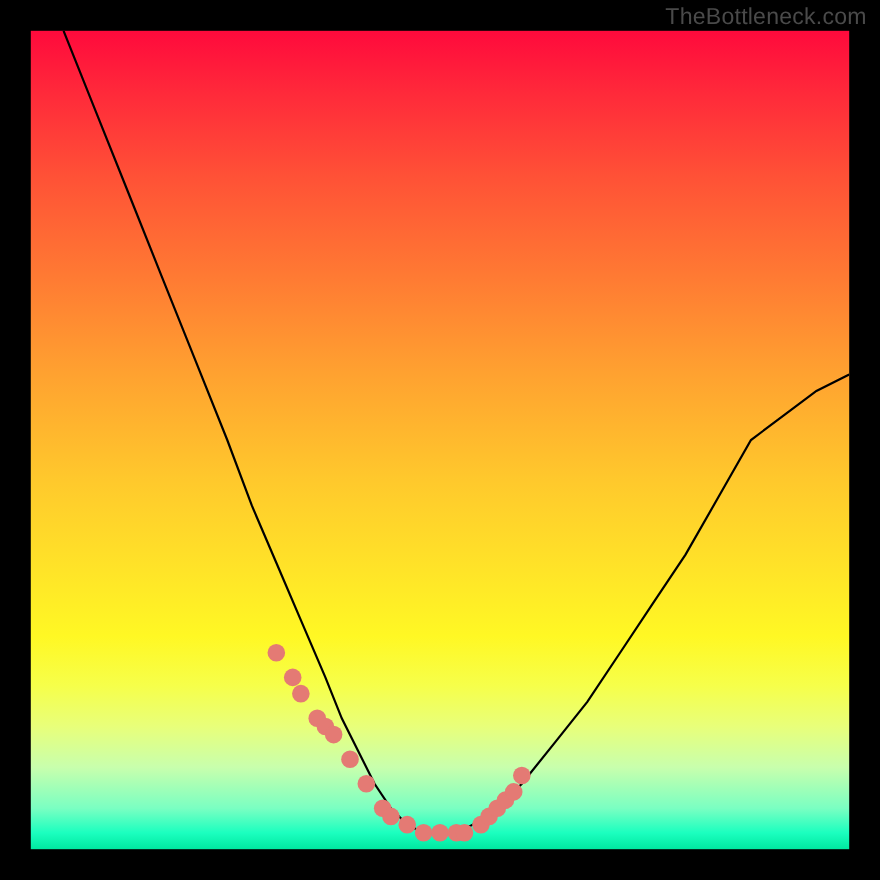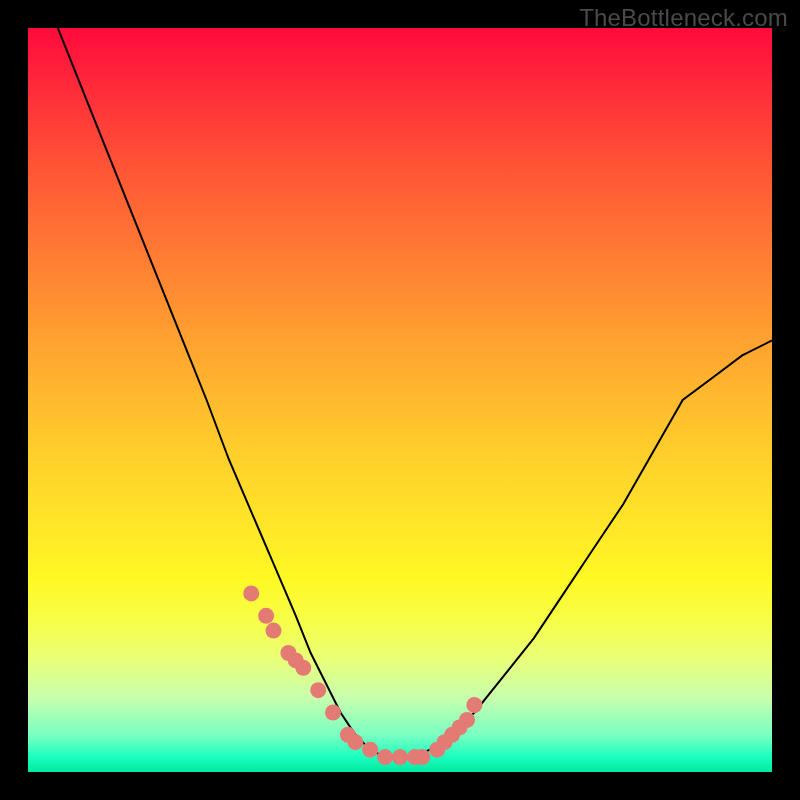--- a/index.html
+++ b/index.html
@@ -32,21 +32,21 @@
       #7affc2 95%,
       #1bffbf 98%,
       #00e8a0 100%
     );
   }
   .watermark {
     position: absolute;
     top: 4px;
     right: 12px;
     color: #4a4a4a;
-    font-size: 24px;
+    font-size: 21px;
     font-weight: 500;
     letter-spacing: 0.2px;
     font-family: Arial, Helvetica, sans-serif;
   }
   svg.plot {
     position: absolute;
     left: 0;
     top: 0;
     width: 744px;
     height: 744px;

